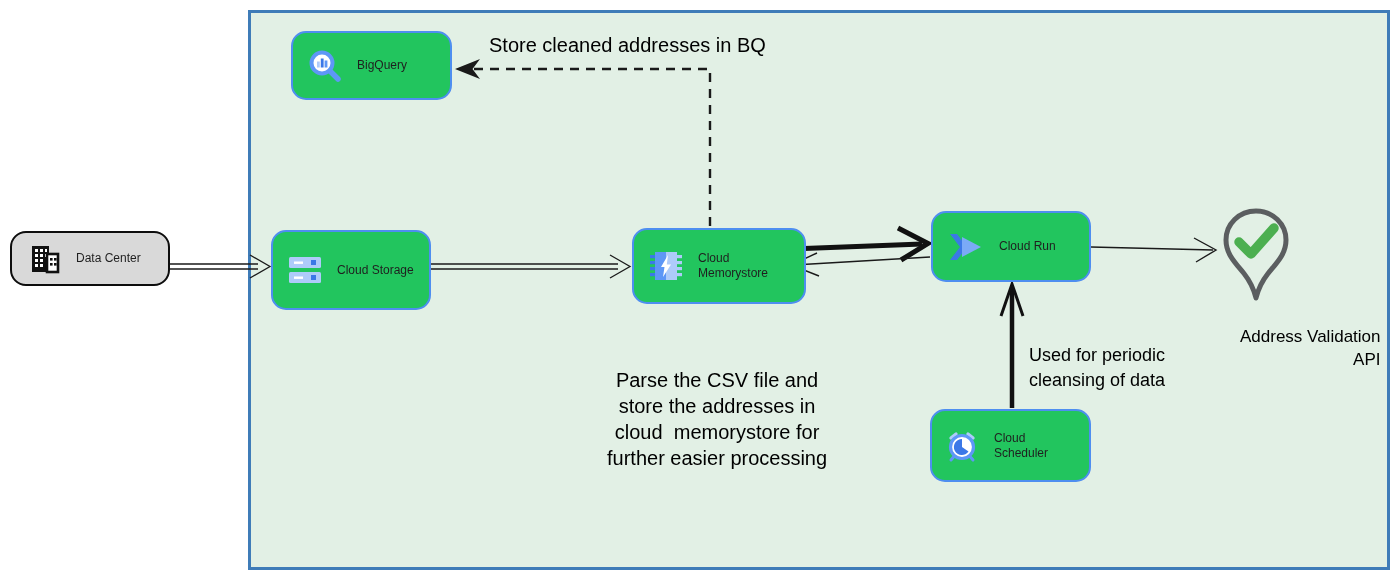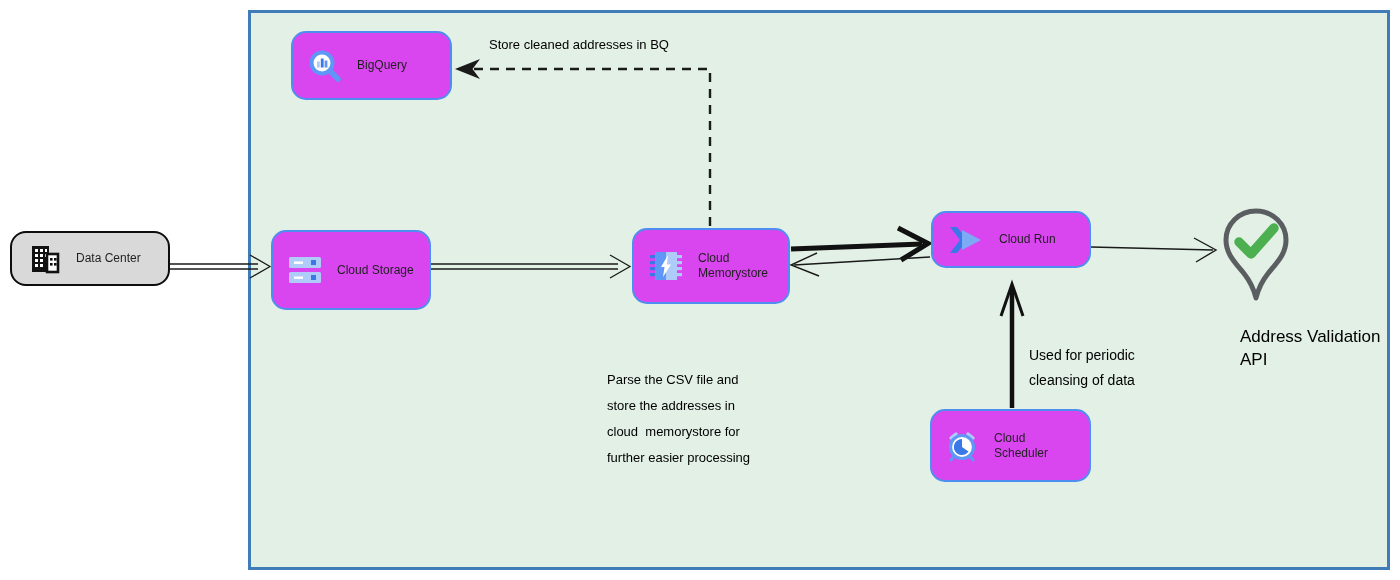--- a/index.html
+++ b/index.html
@@ -5,29 +5,29 @@
   html,body{margin:0;padding:0;background:#ffffff;}
   #canvas{
     position:relative;width:1400px;height:580px;background:#ffffff;overflow:hidden;
     font-family:"Liberation Sans","DejaVu Sans",sans-serif;color:#000;
   }
   .boundary{
     position:absolute;left:248px;top:10px;width:1142px;height:560px;
     background:#e2f0e5;border:3px solid #3f7cb8;box-sizing:border-box;
   }
   .node{
-    position:absolute;background:#d946ef;border:2px solid #4e8ef0;border-radius:15px;
+    position:absolute;background:#22c55e;border:2px solid #4e8ef0;border-radius:15px;
     display:flex;align-items:center;gap:14px;padding:0 14px;box-sizing:border-box;
   }
   .node .lbl{font-size:12px;line-height:15px;color:#1f1f1f;white-space:pre-line;}
   .node.gray{background:#d9d9d9;border:2px solid #0d0d0d;border-radius:16px;}
   .icon{flex:0 0 auto;display:flex;align-items:center;justify-content:center;}
   .ann{position:absolute;white-space:pre-wrap;color:#000;}
-  .ann.big{font-size:13px;line-height:26px;}
-  .ann.mid{font-size:14px;line-height:25px;}
+  .ann.big{font-size:20px;line-height:26px;text-align:center;}
+  .ann.mid{font-size:18px;line-height:25px;}
   .ann.pinlbl{font-size:17px;line-height:23px;}
   #wires{position:absolute;left:0;top:0;pointer-events:none;}
   .pinwrap{position:absolute;left:1222px;top:207px;width:68px;height:118px;}
 </style>
 </head>
 <body>
 
 <div id="canvas">
 
   <div class="boundary"></div>
@@ -118,21 +118,21 @@
         <rect x="2" y="18" width="32" height="11" rx="1.5" fill="#aecbfa"></rect>
         <rect x="7" y="7.5" width="9" height="2.4" fill="#fff"></rect>
         <rect x="7" y="22.5" width="9" height="2.4" fill="#fff"></rect>
         <rect x="24" y="6" width="5" height="5" fill="#3b78e7"></rect>
         <rect x="24" y="21" width="5" height="5" fill="#3b78e7"></rect>
       </svg>
     </span>
     <span class="lbl">Cloud Storage</span>
   </div>
 
-  <div class="node" style="left:632px;top:228px;width:158px;height:76px;">
+  <div class="node" style="left:632px;top:228px;width:174px;height:76px;">
     <span class="icon">
       <svg width="36" height="36" viewBox="0 0 36 36">
         <g fill="#3b78e7">
           <rect x="2" y="7" width="5" height="3.2"></rect>
             <rect x="2" y="13" width="5" height="3.2"></rect>
           <rect x="2" y="19" width="5" height="3.2"></rect>
             <rect x="2" y="25" width="5" height="3.2"></rect>
         </g>
         <g fill="#aecbfa">
           <rect x="29" y="7" width="5" height="3.2"></rect>
@@ -142,21 +142,21 @@
         </g>
         <rect x="7" y="4" width="11" height="28" fill="#5e97f6"></rect>
         <rect x="18" y="4" width="11" height="28" fill="#aecbfa"></rect>
         <polygon points="20,7 13,19 16.5,19 15,29 23,16.5 18.8,16.5" fill="#fff"></polygon>
       </svg>
     </span>
     <span class="lbl">Cloud
 Memorystore</span>
   </div>
 
-  <div class="node" style="left:931px;top:211px;width:160px;height:57px;">
+  <div class="node" style="left:931px;top:211px;width:160px;height:71px;">
     <span class="icon">
       <svg width="38" height="32" viewBox="0 0 38 32">
         <path d="M3,3 L10,3 L20,16 L10,29 L3,29 L13,16 Z" fill="#3b78e7"></path>
         <path d="M15,6 L34,16 L15,26 Z" fill="#7baaf7"></path>
       </svg>
     </span>
     <span class="lbl">Cloud Run</span>
   </div>
 
   <div class="node" style="left:930px;top:409px;width:161px;height:73px;padding-left:12px;">
@@ -180,16 +180,16 @@
     </svg>
   </div>
 
   <div class="ann big" style="left:489px;top:32px;">Store cleaned addresses in BQ</div>
   <div class="ann big" style="left:607px;top:331px;margin-top:36px;">Parse the CSV file and
 store the addresses in
 cloud  memorystore for
 further easier processing</div>
   <div class="ann mid" style="left:1029px;top:343px;">Used for periodic
 cleansing of data</div>
-  <div class="ann pinlbl" style="left:1240px;top:325px;">Address Validation
+  <div class="ann pinlbl" style="left:1240px;top:325px;text-align:right;">Address Validation
 API</div>
 
 </div>
 
 </body></html>

